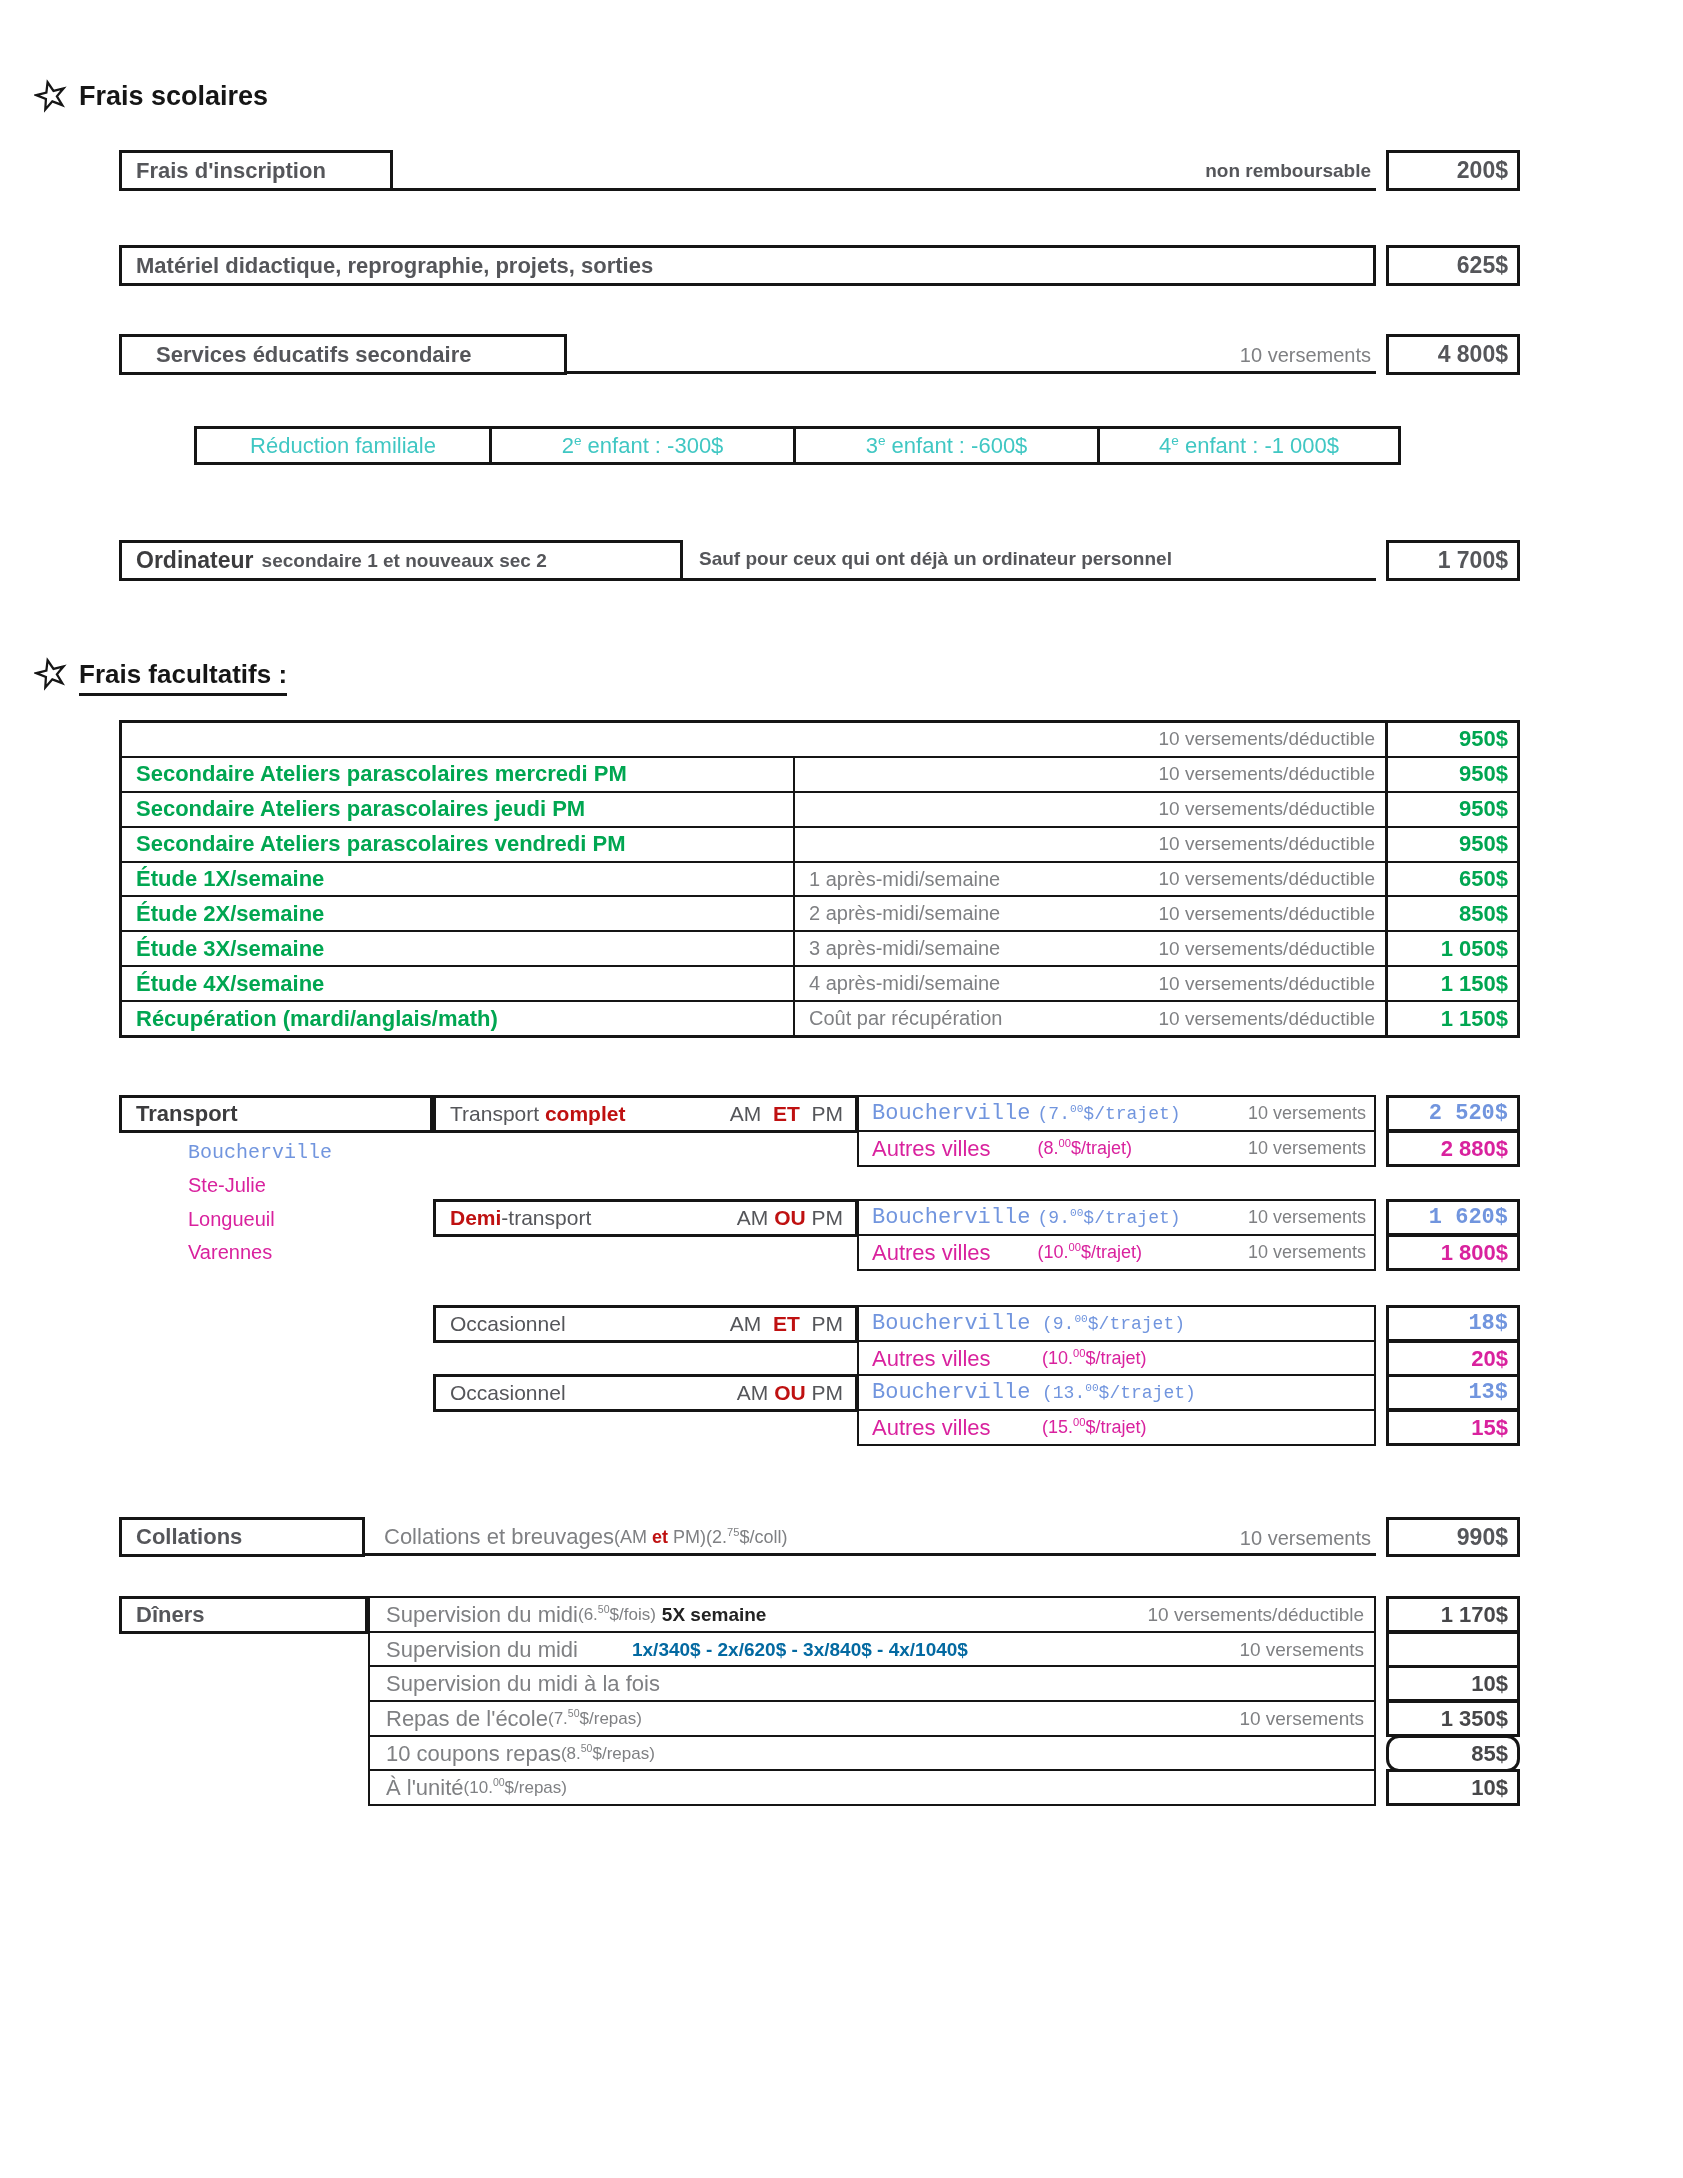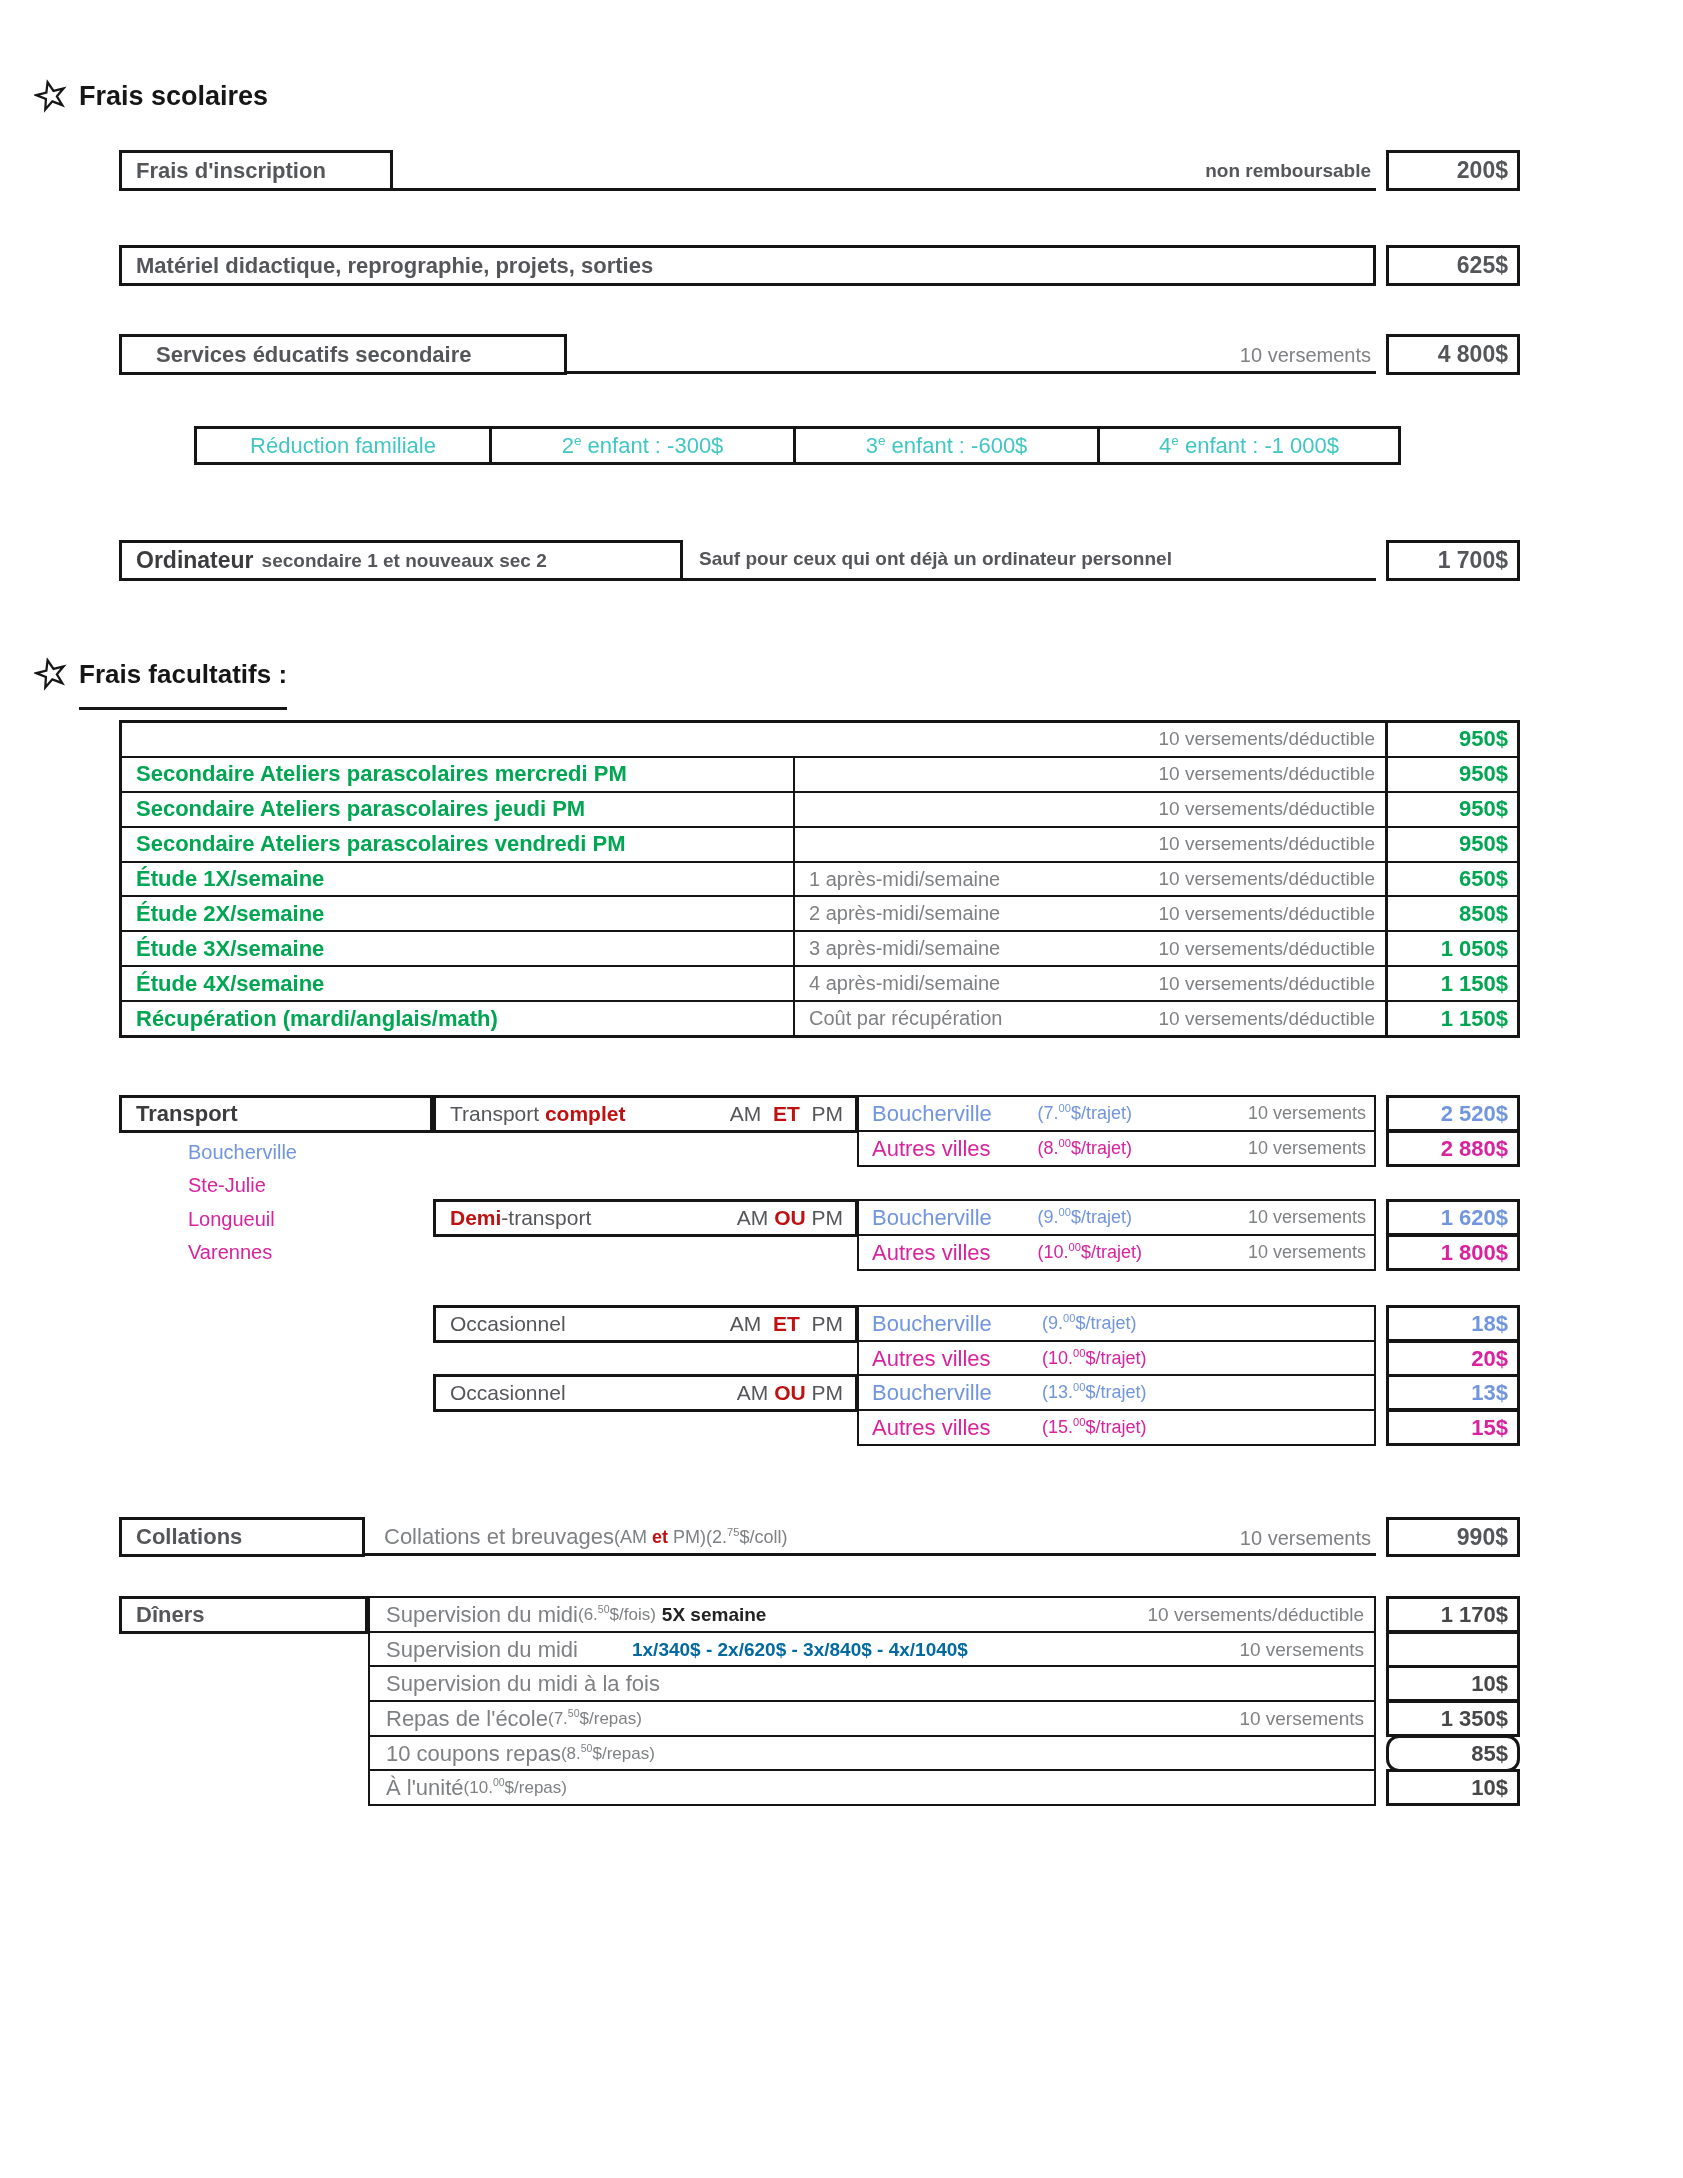--- a/index.html
+++ b/index.html
@@ -7,21 +7,21 @@
         font-family:"Liberation Sans", sans-serif;color:var(--grey);}
   .abs{position:absolute;box-sizing:border-box;}
   .line{background:#151515;}
   .box{border:3px solid #151515;background:#fff;display:flex;align-items:center;}
   .blabel{font-weight:700;font-size:22px;color:var(--grey);padding-left:14px;white-space:nowrap;}
   .amount{border:3px solid #151515;background:#fff;display:flex;align-items:center;
           justify-content:flex-end;padding-right:9px;font-weight:700;font-size:23px;color:var(--grey);}
   .noteb{font-weight:700;font-size:19px;color:var(--grey);text-align:right;}
   .noter{font-weight:400;font-size:20px;color:var(--grey2);text-align:right;}
   .title{font-weight:700;font-size:27px;color:#161616;white-space:nowrap;}
-  .underl{border-bottom:3px solid #161616;padding-bottom:17px;}
+  .underl{border-bottom:3px solid #161616;padding-bottom:3px;}
   .star{position:absolute;}
   .rbox{position:absolute;box-sizing:border-box;border:3px solid #151515;background:#fff;
         display:flex;align-items:center;justify-content:center;color:var(--teal);font-size:22px;white-space:nowrap;}
   sup{font-size:0.62em;vertical-align:super;line-height:0;}
   
   .ftable{border:3px solid #151515;background:#fff;display:flex;flex-direction:column;}
   .frow{flex:1;display:flex;border-bottom:2px solid #151515;align-items:stretch;}
   .frow:last-child{border-bottom:none;}
   .fc1{width:673px;border-right:2px solid #151515;display:flex;align-items:center;
        padding-left:14px;color:var(--green);font-weight:700;font-size:22px;white-space:nowrap;box-sizing:border-box;}
@@ -30,21 +30,21 @@
   .fnote{margin-left:auto;font-size:19px;color:var(--grey2);white-space:nowrap;}
   .fc3{width:132px;border-left:3px solid #151515;display:flex;align-items:center;justify-content:flex-end;
        padding-right:9px;color:var(--green);font-weight:700;font-size:22px;box-sizing:border-box;}
   
   .mode{position:absolute;box-sizing:border-box;border:3px solid #151515;background:#fff;
         display:flex;align-items:center;font-size:21px;color:var(--grey);}
   .mname{padding-left:14px;white-space:nowrap;}
   .ampm{margin-left:auto;padding-right:12px;white-space:nowrap;}
   .acc{color:var(--red);font-weight:700;}
   .city-item{position:absolute;font-size:20px;white-space:nowrap;}
-  .blue{color:var(--blue);}
+  .blue{color:var(--blue);font-family:Liberation Mono, monospace;}
   .magenta{color:var(--magenta);}
   .trow{position:absolute;box-sizing:border-box;border:2px solid #151515;background:#fff;
         display:flex;align-items:center;}
   .tcity{width:170px;padding-left:13px;font-size:22px;white-space:nowrap;}
   .trate{width:216px;font-size:18px;white-space:nowrap;}
   .tnote{margin-left:auto;padding-right:8px;font-size:18px;color:var(--grey2);white-space:nowrap;}
   .tam{position:absolute;box-sizing:border-box;border:3px solid #151515;background:#fff;
        display:flex;align-items:center;justify-content:flex-end;padding-right:9px;font-weight:700;font-size:22px;}
   
   .ctext{font-size:22px;color:var(--grey2);white-space:nowrap;}

